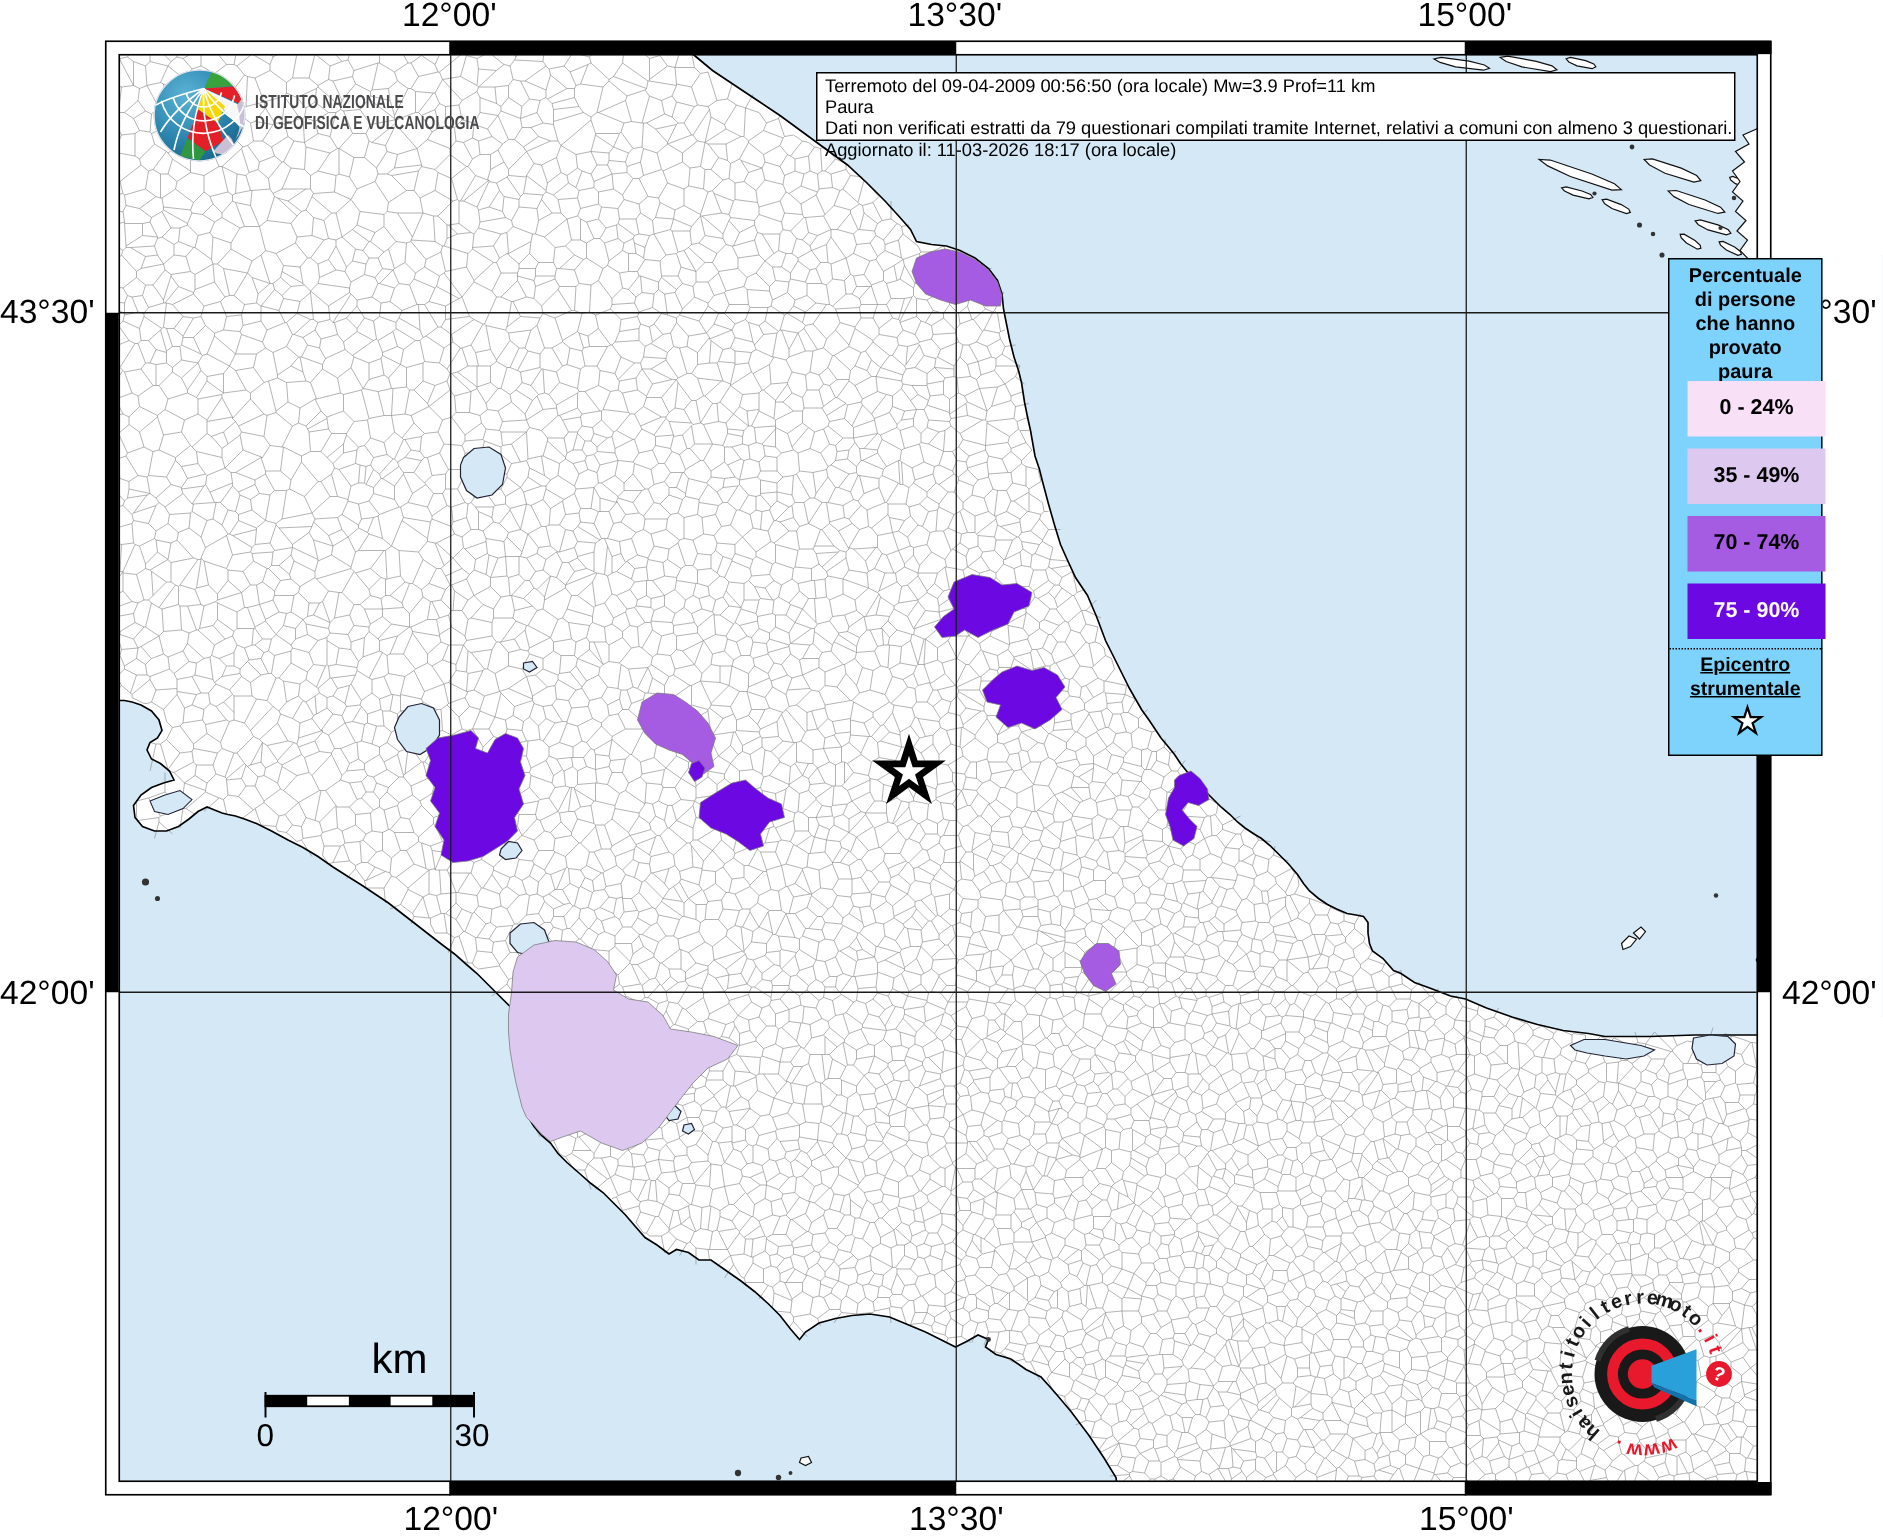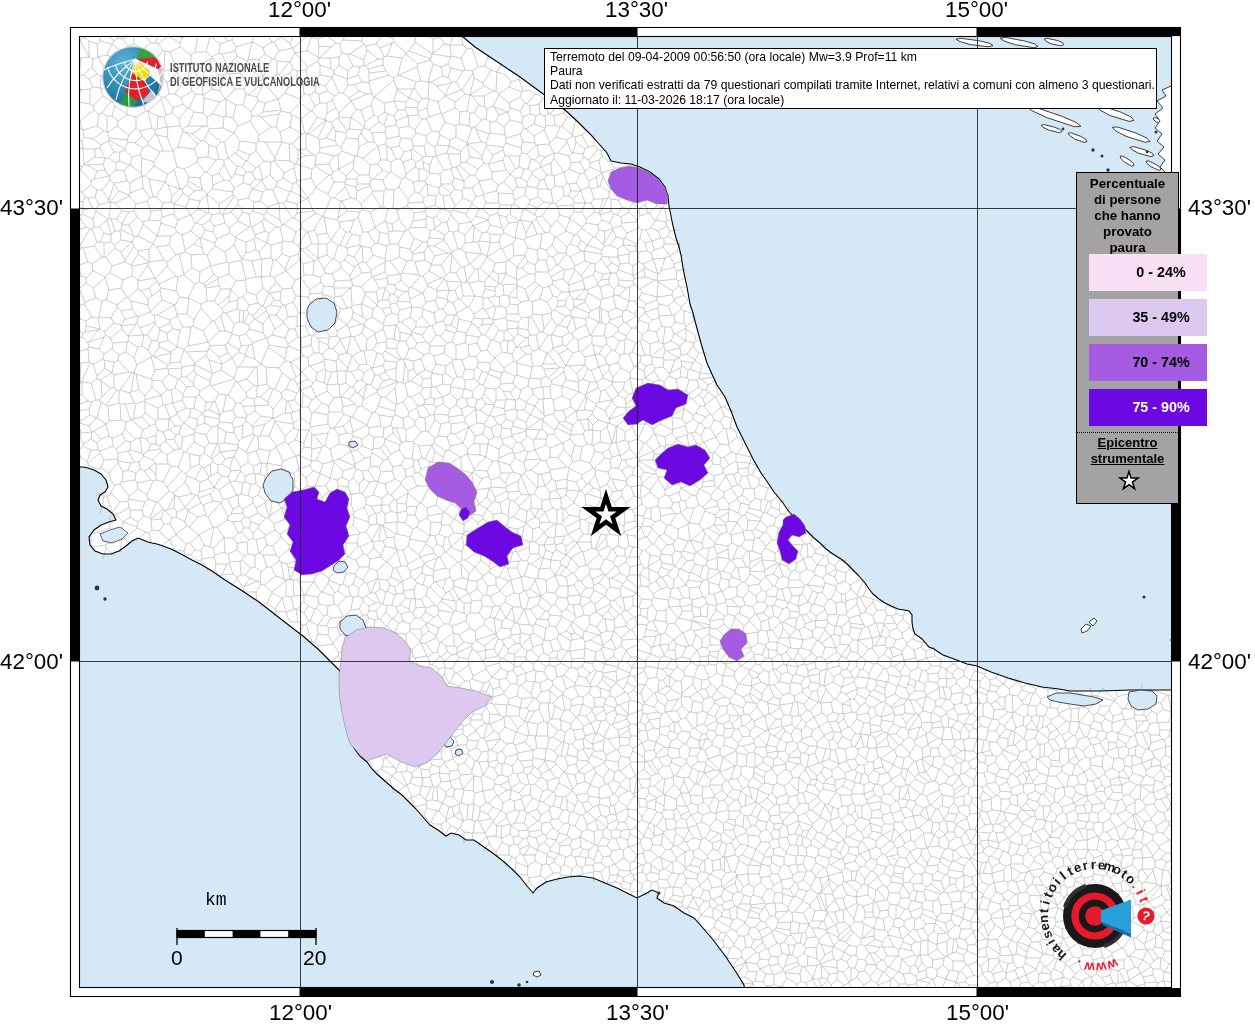--- a/index.html
+++ b/index.html
@@ -1,23 +1,23 @@
 <!DOCTYPE html>
 <html><head><meta charset="utf-8"><style>
 html,body{margin:0;padding:0;background:#fff;}
 #page{position:relative;width:1255px;height:1024px;overflow:hidden;font-family:"Liberation Sans",sans-serif;background:#fff;}
 .lab{position:absolute;font-size:22.4px;color:#000;white-space:nowrap;line-height:23px;}
-#info{position:absolute;left:544px;top:48px;width:613px;height:61px;border:1.2px solid #000;background:#fff;box-sizing:border-box;font-size:12.2px;line-height:14.2px;padding:1px 0 0 5px;}
+#info{position:absolute;left:544px;top:48px;width:613px;height:46px;border:1.2px solid #000;background:#fff;box-sizing:border-box;font-size:12.2px;line-height:14.2px;padding:1px 0 0 5px;}
 #info div{white-space:nowrap;}
-#legend{position:absolute;left:1076px;top:172px;width:103px;height:332px;border:1.6px solid #000;background:#a3a3a3;box-sizing:border-box;text-align:center;}
+#legend{position:absolute;left:1112px;top:172px;width:103px;height:332px;border:1.6px solid #000;background:#7dd3fc;box-sizing:border-box;text-align:center;}
 #legend .t{font-weight:bold;font-size:13.3px;line-height:16px;padding-top:3px;}
-.sw{position:absolute;left:12px;width:92px;height:37px;font-weight:bold;font-size:14.3px;line-height:37px;text-align:center;padding-left:26px;}
+.sw{position:absolute;left:12px;width:92px;height:37px;font-weight:bold;font-size:14.3px;line-height:37px;text-align:center;}
 #ep{position:absolute;left:0;top:259px;width:100%;border-top:1.6px dotted #000;font-weight:bold;font-size:13px;line-height:16px;padding-top:2px;text-decoration:underline;}
 #ingvtxt{position:absolute;left:170px;top:61px;font-size:12.6px;font-weight:bold;color:#4b4b4d;line-height:14.4px;transform:scaleX(0.73);transform-origin:0 0;white-space:nowrap;letter-spacing:0.1px;}
-#km{position:absolute;left:205px;top:890px;width:80px;text-align:left;font-size:18px;font-family:Liberation Mono, monospace;}
+#km{position:absolute;left:205px;top:890px;width:80px;text-align:right;font-size:28px;}
 .sl{position:absolute;top:946px;font-size:21px;}
 </style></head><body>
 <div id="page">
 <svg width="1255" height="1024" style="position:absolute;left:0;top:0">
 <defs>
         <clipPath id="mc">
           <rect x="79.5" y="36.5" width="1092" height="951"></rect>
         </clipPath>
       </defs>
 <g clip-path="url(#mc)">
@@ -205,13 +205,13 @@
   <div class="sw" style="top:216px;background:#6c09e3;color:#fff">75 - 90%</div>
   <div id="ep">Epicentro<br>strumentale
     <svg width="100" height="30" style="display:block;margin:0 auto">
           <polygon points="51.0,4.5 53.1,11.1 60.0,11.1 54.4,15.1 56.6,21.7 51.0,17.6 45.4,21.7 47.6,15.1 42.0,11.1 48.9,11.1" fill="#fff" stroke="#000" stroke-width="1.5" stroke-miterlimit="10"></polygon>
         </svg>
   </div>
 </div>
 <div id="ingvtxt">ISTITUTO NAZIONALE<br>DI GEOFISICA E VULCANOLOGIA</div>
 <div id="km">km</div>
 <div class="sl" style="left:171px">0</div>
-<div class="sl" style="left:303px">20</div>
+<div class="sl" style="left:303px">30</div>
 </div>
 </body></html>

